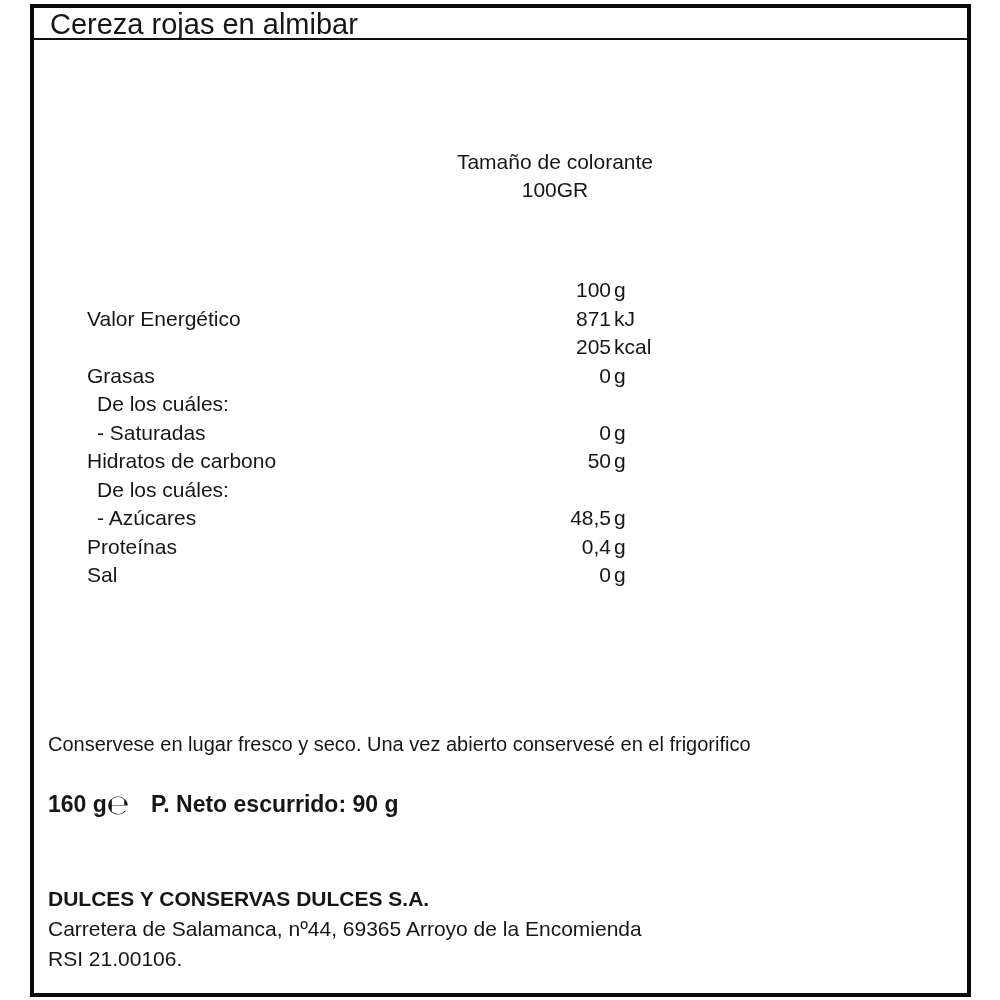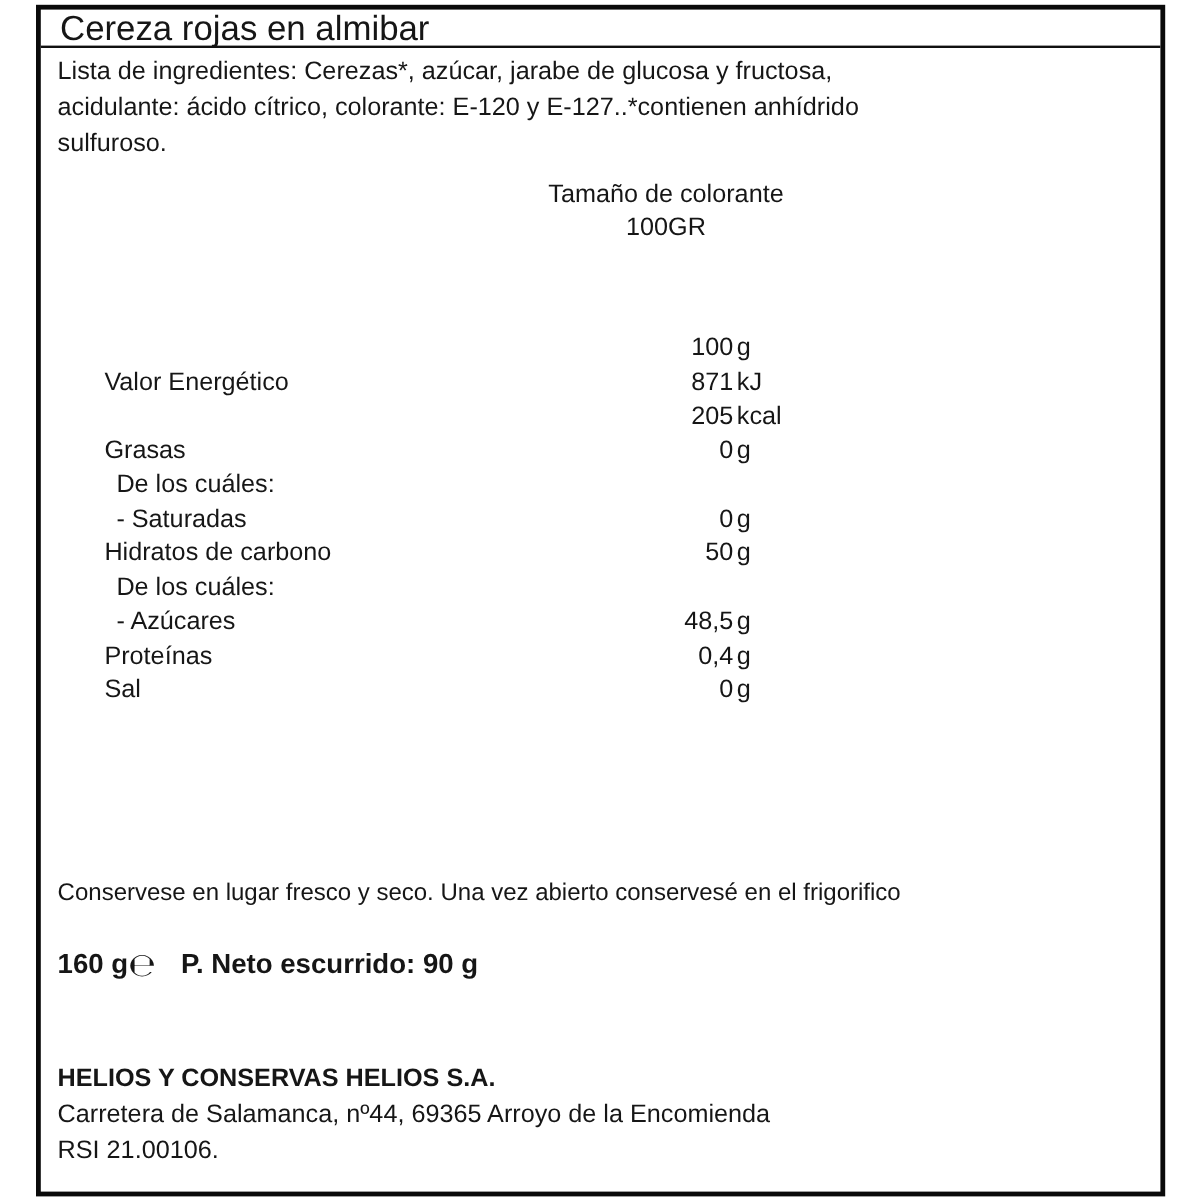--- a/index.html
+++ b/index.html
@@ -125,25 +125,20 @@
 </style>
 </head>
 <body>
 
 <div id="stage">
   <div class="frame">
 
     <div class="title">Cereza rojas en almibar</div>
     <div class="title-rule"></div>
 
-    <div class="ingredients">
-      <div>Lista de ingredientes: Cerezas*, azúcar, jarabe de glucosa y fructosa,</div>
-      <div>acidulante: ácido cítrico, colorante: E-120 y E-127..*contienen anhídrido</div>
-      <div>sulfuroso.</div>
-    </div>
 
     <div class="refblock">
       <div>Tamaño de colorante</div>
       <div>100GR</div>
     </div>
 
     <div class="ntable">
       <div class="nrow" style="top:254px">
         <span class="rlabel"></span>
         <span class="rnum">100</span>
@@ -201,19 +196,19 @@
       </div>
     </div>
 
     <div class="storage">Conservese en lugar fresco y seco. Una vez abierto conservesé en el frigorifico</div>
 
     <div class="netline">
       <span>160 g</span><span class="esign">℮</span><span class="net-drained">P. Neto escurrido: 90 g</span>
     </div>
 
     <div class="company">
-      <div class="cname">HELIOS Y CONSERVAS HELIOS S.A.</div>
+      <div class="cname">DULCES Y CONSERVAS DULCES S.A.</div>
       <div>Carretera de Salamanca, nº44, 69365 Arroyo de la Encomienda</div>
       <div>RSI 21.00106.</div>
     </div>
 
   </div>
 </div>
 
 </body></html>

